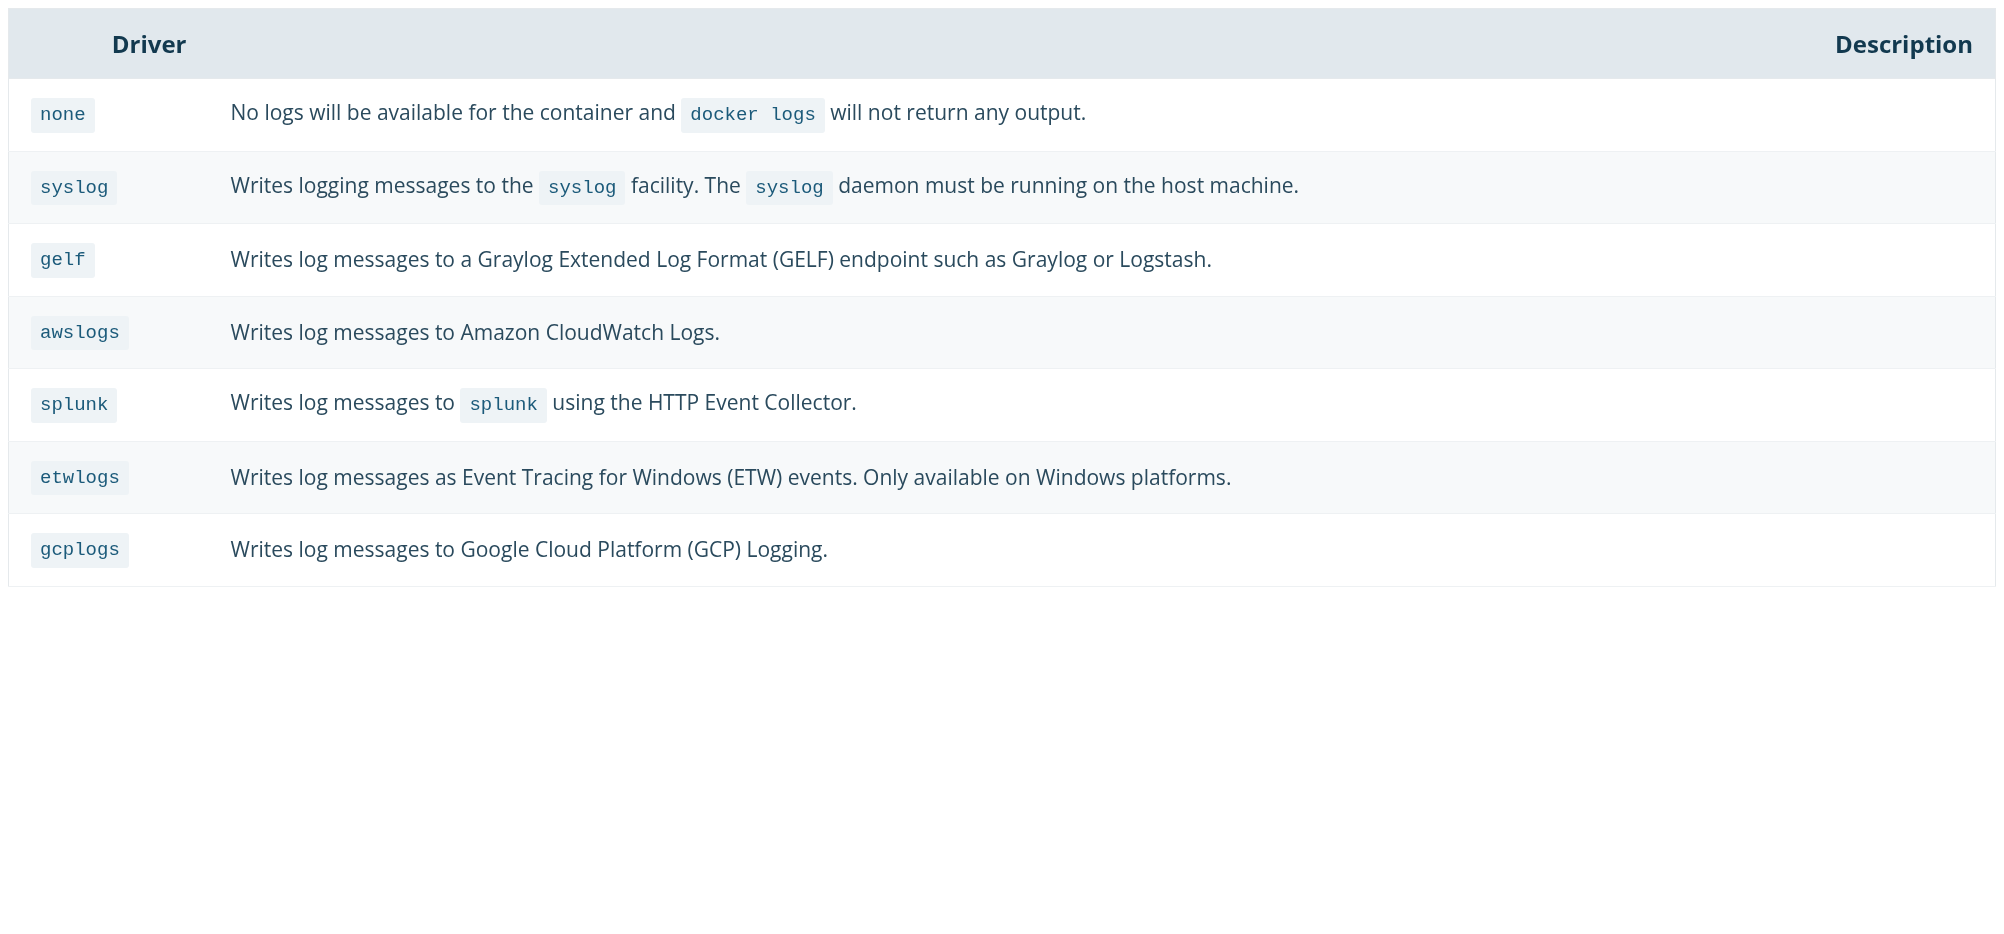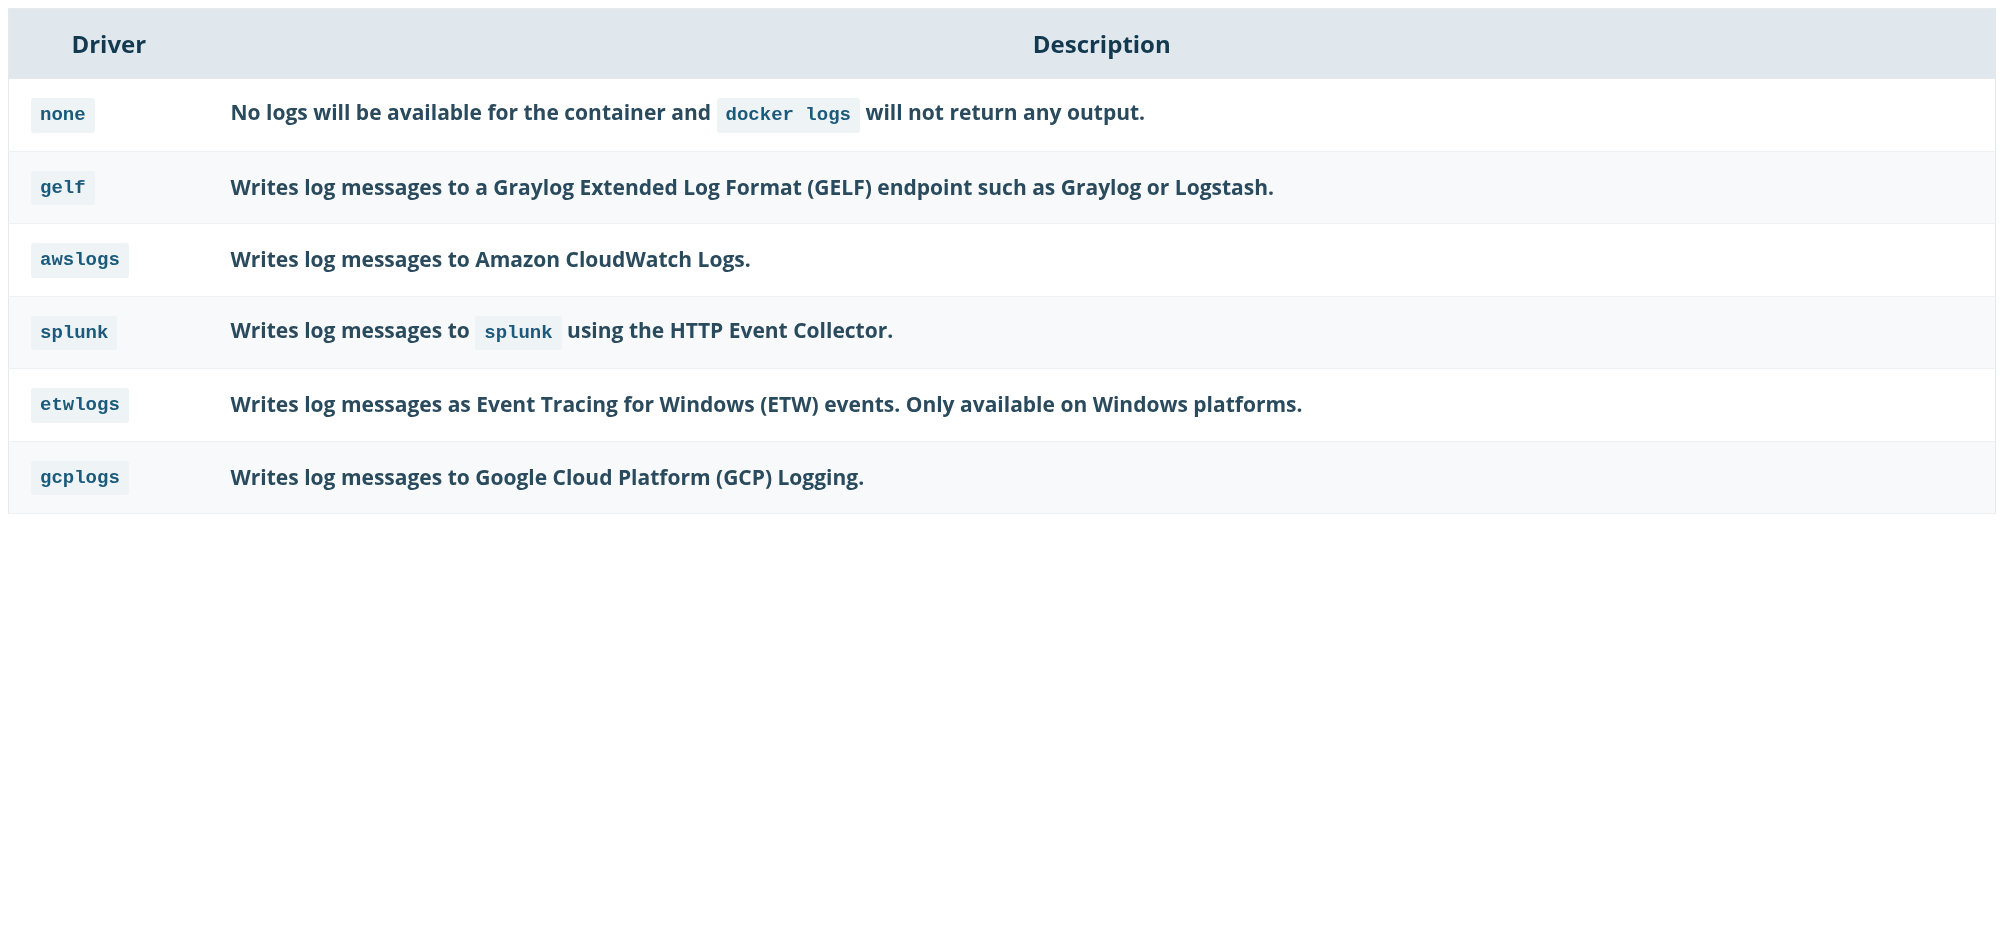--- a/index.html
+++ b/index.html
@@ -14,21 +14,21 @@
       color: #2c4a5e;
       font-size: 21px;
     }
     table {
       width: 100%;
       border-collapse: collapse;
       border: 1px solid #e5e9ec;
     }
     thead th {
       background: #e1e8ed;
-      text-align: center;
+      text-align: right;
       padding: 18px 22px;
       font-weight: 700;
       font-size: 24px;
       color: #12394f;
       border-bottom: 1px solid #e5e9ec;
       margin-left: 28px;
     }
     tbody tr {
       border-bottom: 1px solid #eef1f3;
     }
@@ -36,21 +36,20 @@
       background: #f7f9fa;
     }
     tbody tr:nth-child(odd) {
       background: #ffffff;
     }
     tbody td {
       padding: 18px 22px;
       vertical-align: middle;
       color: #2a4a5d;
       line-height: 1.5;
-      font-weight: bold;
     }
     tbody td:first-child {
       width: 200px;
       white-space: nowrap;
     }
     code {
       font-family: "SFMono-Regular", Consolas, "Liberation Mono", Menlo, monospace;
       background: #eef3f6;
       color: #1b5a7a;
       padding: 3px 9px;
@@ -68,20 +67,24 @@
       <th>Driver</th>
       <th>Description</th>
     </tr>
   </thead>
   <tbody>
       <tr>
         <td><code>none</code></td>
         <td><span>No logs will be available for the container and </span><code>docker logs</code><span> will not return any output.</span></td>
       </tr>
       <tr>
+        <td><code>syslog</code></td>
+        <td><span>Writes logging messages to the </span><code>syslog</code><span> facility. The </span><code>syslog</code><span> daemon must be running on the host machine.</span></td>
+      </tr>
+      <tr>
         <td><code>gelf</code></td>
         <td><span>Writes log messages to a Graylog Extended Log Format (GELF) endpoint such as Graylog or Logstash.</span></td>
       </tr>
       <tr>
         <td><code>awslogs</code></td>
         <td><span>Writes log messages to Amazon CloudWatch Logs.</span></td>
       </tr>
       <tr>
         <td><code>splunk</code></td>
         <td><span>Writes log messages to </span><code>splunk</code><span> using the HTTP Event Collector.</span></td>

